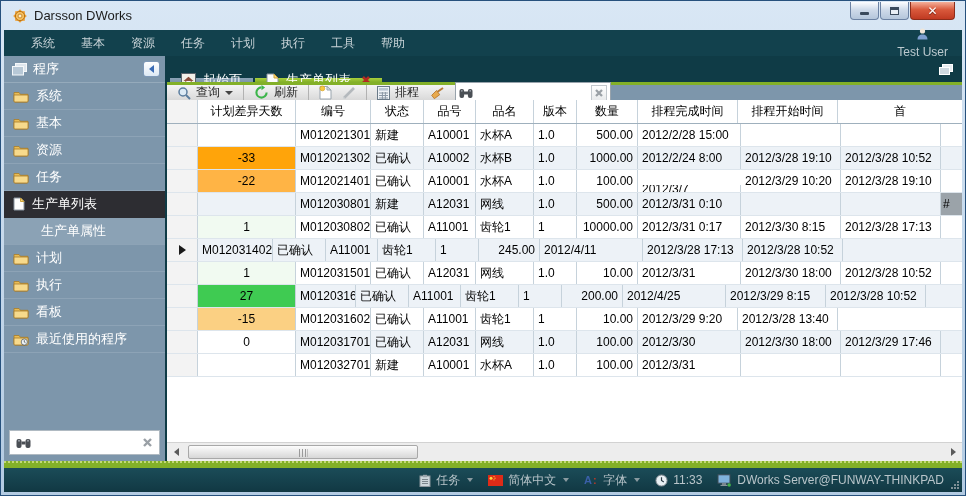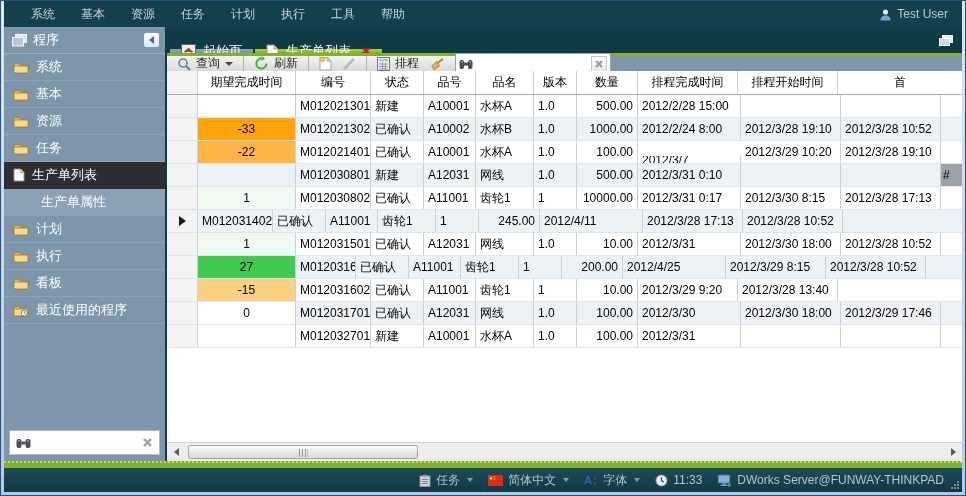--- a/index.html
+++ b/index.html
@@ -14,21 +14,21 @@
   .wbtn { width:29px; height:18px; border:1px solid #6b82a3; border-top:none;
           border-radius:0 0 4px 4px; background:linear-gradient(#fdfeff,#cfdbea 45%,#b4c6db);
           display:flex; align-items:center; justify-content:center; cursor:pointer; }
   .wbtn.close { width:45px; background:linear-gradient(#f4b09a,#d9593c 45%,#b83category4 ); background:linear-gradient(#f4b09a,#d9593c 45%,#c03a22); border-color:#8c2c1a; }
   .glyph-min { width:9px; height:3px; background:#3a4a5c; border-radius:1px; margin-top:6px; }
   .glyph-max { width:9px; height:8px; border:1px solid #3a4a5c; border-top:3px solid #3a4a5c; background:#e8eef5; }
   .glyph-x { color:#fff; font-size:12px; font-weight:bold; line-height:1; text-shadow:0 1px 1px #702010; }
   
   .menubar { height:26px; background:#12414d; display:flex; align-items:center; padding-left:14px; }
   .menu-item { color:#c9d4d8; font-size:12px; padding:0 13px; line-height:26px; cursor:pointer; }
-  .menu-user { margin-left:auto; margin-right:14px; display:flex; align-items:center; gap:5px; color:#bcc9ce; font-size:12px; }
+  .menu-user { margin-left:auto; margin-right:14px; display:flex; align-items:center; gap:5px; color:#bcc9ce; font-size:12px;flex-direction:column; }
   
   .main { flex:1; display:flex; background:#0f3b46; min-height:0; }
   .sidebar { width:161px; background:#7d96ab; position:relative; margin-right:2px; flex:none; }
   .sb-header { height:27px; display:flex; align-items:center; gap:6px; padding:0 5px 0 8px;
                color:#fff; font-size:13px; border-bottom:1px solid #95aabb; }
   .collapse-btn { margin-left:auto; width:17px; height:16px; background:linear-gradient(#ffffff,#dde9f4);
                   border:1px solid #7e99b8; border-radius:3px; display:flex; align-items:center; justify-content:center; cursor:pointer; }
   .tri-left { width:0; height:0; border-top:4px solid transparent; border-bottom:4px solid transparent; border-right:5px solid #3a6cb5; }
   .sb-item { height:27px; display:flex; align-items:center; gap:7px; padding-left:9px;
              color:#fff; font-size:13px; border-bottom:1px solid #8da3b6; cursor:pointer; }
@@ -88,20 +88,42 @@
                      radial-gradient(circle at 5px 5px,#7f9096 1px,transparent 1.4px),
                      radial-gradient(circle at 8px 5px,#7f9096 1px,transparent 1.4px),
                      radial-gradient(circle at 8px 2px,#7f9096 1px,transparent 1.4px); }
   svg { display:block; flex:none; }
 </style>
 </head>
 <body>
 
 <div class="window">
 
+  <div class="titlebar">
+    <span>
+      <svg width="16" height="16" viewBox="0 0 16 16">
+        <rect x="3.2" y="3.2" width="9.6" height="9.6" fill="#ef9f2c" transform="rotate(45 8 8)"></rect>
+        <rect x="3.2" y="3.2" width="9.6" height="9.6" fill="#ef9f2c"></rect>
+        <circle cx="8" cy="8" r="4.6" fill="#f7c05e" stroke="#b5721c"></circle>
+        <circle cx="8" cy="8" r="2" fill="#fdeecb" stroke="#c98a2e"></circle>
+      </svg>
+    </span>
+    <span class="title-text">Darsson DWorks</span>
+    <div class="win-btns">
+      <div class="wbtn">
+          <span class="glyph-min"></span>
+        </div>
+      <div class="wbtn">
+          <span class="glyph-max"></span>
+        </div>
+      <div class="wbtn close">
+          <span class="glyph-x">✕</span>
+        </div>
+    </div>
+  </div>
 
   <div class="menubar">
     <div id="menu-items" style="display:flex;">
         <div class="menu-item">系统</div>
         <div class="menu-item">基本</div>
         <div class="menu-item">资源</div>
         <div class="menu-item">任务</div>
         <div class="menu-item">计划</div>
         <div class="menu-item">执行</div>
         <div class="menu-item">工具</div>
@@ -356,21 +378,21 @@
                   <path d="M2 2l6 6M8 2l-6 6" stroke="#9aa0a6" stroke-width="2.3"></path>
                 </svg>
             </span>
           </div>
         </div>
       </div>
 
       <div class="table-wrap">
         <div class="t-header" id="table-header">
             <div class="t-cell sel-cell" style="width: 31px;"></div>
-            <div class="t-cell" style="width: 98px;">期望完成时间</div>
+            <div class="t-cell" style="width: 98px;">计划差异天数</div>
             <div class="t-cell" style="width: 75px;">编号</div>
             <div class="t-cell" style="width: 53px;">状态</div>
             <div class="t-cell" style="width: 52px;">品号</div>
             <div class="t-cell" style="width: 58px;">品名</div>
             <div class="t-cell" style="width: 43px;">版本</div>
             <div class="t-cell" style="width: 61px;">数量</div>
             <div class="t-cell" style="width: 100px;">排程完成时间</div>
             <div class="t-cell" style="width: 100px;">排程开始时间</div>
             <div class="t-cell last-col" style="width: 18px;">首</div>
           </div>

